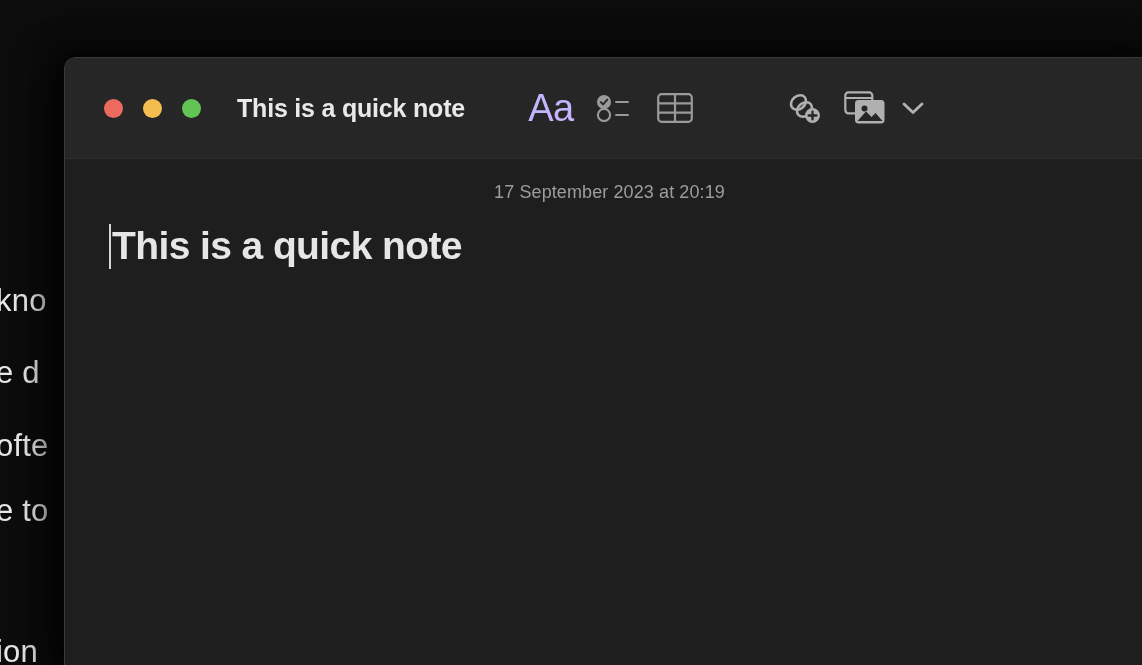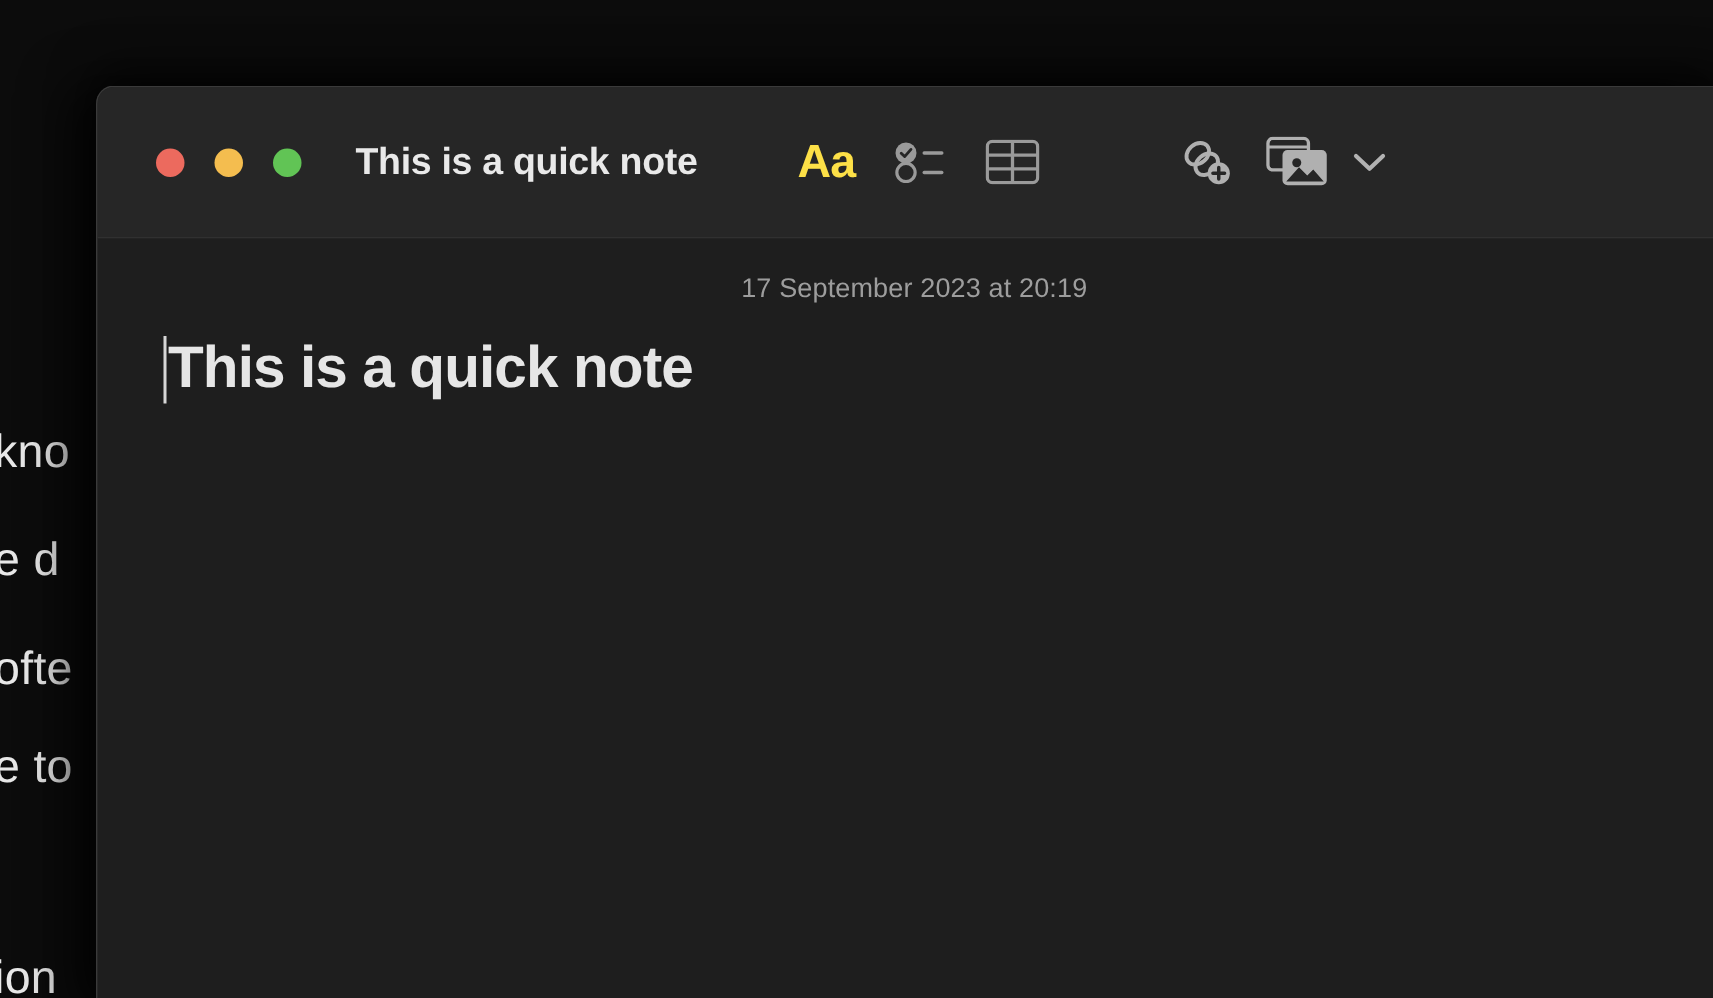--- a/index.html
+++ b/index.html
@@ -93,24 +93,24 @@
     width:62px; height:62px;
     display:flex;
     align-items:center;
     justify-content:center;
     border-radius:7px;
     color:#9a9a9a;
   }
   .tool-btn svg { display:block; }
 
   #aa-button {
-    font-size:31px;
-    color:#fde047;
+    font-size:38px;
+    color:#c4b5fd;
     letter-spacing:-0.5px;
-    font-weight:700;
+    font-weight:400;
   }
 
   #media-chevron {
     width:34px; height:62px;
     display:flex;
     align-items:center;
     justify-content:center;
     color:#b2b2b2;
   }
 

